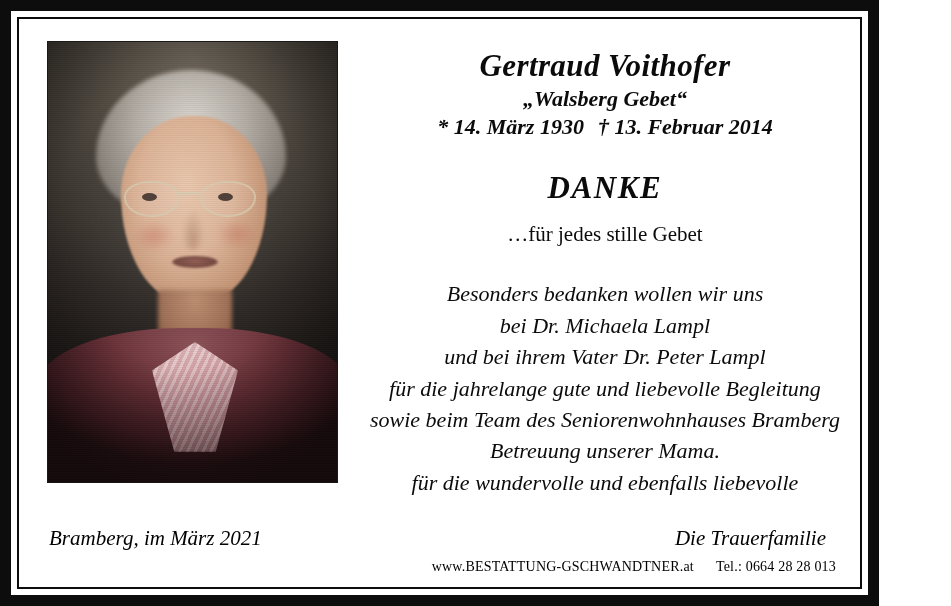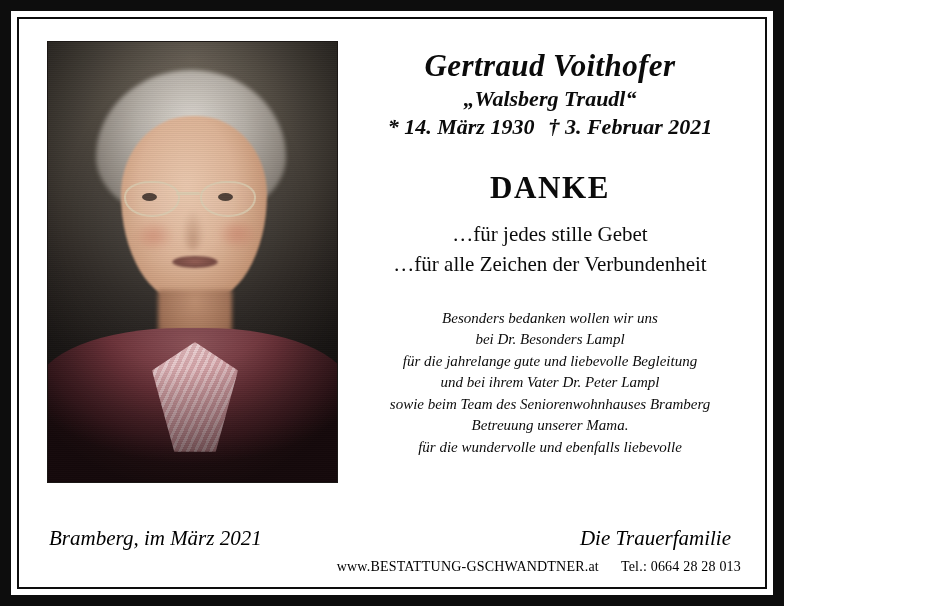--- a/index.html
+++ b/index.html
@@ -8,21 +8,21 @@
     background: #ffffff;
   }
   body {
     width: 951px;
     height: 606px;
     font-family: "Liberation Serif", serif;
     overflow: hidden;
   }
   .card {
     position: relative;
-    width: 784px;
+    width: 879px;
     height: 606px;
     background: #ffffff;
     box-sizing: border-box;
     border: 11px solid #0d0d0d;
     padding: 6px;
   }
   .inner-frame {
     position: relative;
     width: 100%;
     height: 100%;
@@ -202,33 +202,34 @@
     font-size: 22px;
     font-weight: bold;
     font-style: italic;
     line-height: 1.2;
     margin: 0 0 30px 0;
   }
   .dates .gap { display: inline-block; width: 14px; }
   .danke {
     font-size: 31px;
     font-weight: bold;
+    font-style: italic;
     letter-spacing: 1.6px;
     margin: 0 0 14px 0;
   }
   .lines-a {
     font-size: 21px;
     line-height: 1.42;
     margin: 0 0 28px 0;
   }
   .lines-b {
-    font-size: 15px;
+    font-size: 22px;
     font-style: italic;
     line-height: 1.43;
-    margin: 16px;
+    margin: 5px;
   }
   .lines-a div, .lines-b div { white-space: nowrap; }
 
   
   .footer-row {
     display: flex;
     justify-content: space-between;
     align-items: baseline;
     padding: 4px 10px 0 6px;
     font-size: 21px;
@@ -272,37 +273,36 @@
           <div class="ph-body"></div>
           <div class="ph-collar"></div>
           <div class="ph-collar-lines"></div>
           <div class="ph-vign"></div>
           <div class="ph-grain"></div>
         </div>
       </div>
 
       <div class="text-col">
         <div class="name">Gertraud Voithofer</div>
-        <div class="nickname">„Walsberg Traudl“</div>
+        <div class="nickname">„Walsberg Gebet“</div>
         <div class="dates">
-          <span>* 14. März 1930</span><span class="gap"></span><span>† 3. Februar 2021</span>
+          <span>* 14. März 1930</span><span class="gap"></span><span>† 13. Februar 2014</span>
         </div>
 
         <div class="danke">DANKE</div>
 
         <div class="lines-a">
           <div>…für jedes stille Gebet</div>
-          <div>…für alle Zeichen der Verbundenheit</div>
         </div>
 
         <div class="lines-b">
           <div>Besonders bedanken wollen wir uns</div>
-          <div>bei Dr. Besonders Lampl</div>
+          <div>bei Dr. Michaela Lampl</div>
+          <div>und bei ihrem Vater Dr. Peter Lampl</div>
           <div>für die jahrelange gute und liebevolle Begleitung</div>
-          <div>und bei ihrem Vater Dr. Peter Lampl</div>
           <div>sowie beim Team des Seniorenwohnhauses Bramberg</div>
           <div>Betreuung unserer Mama.</div>
           <div>für die wundervolle und ebenfalls liebevolle</div>
         </div>
       </div>
 
     </div>
 
     <div class="footer-row">
       <div class="footer-left">Bramberg, im März 2021</div>

